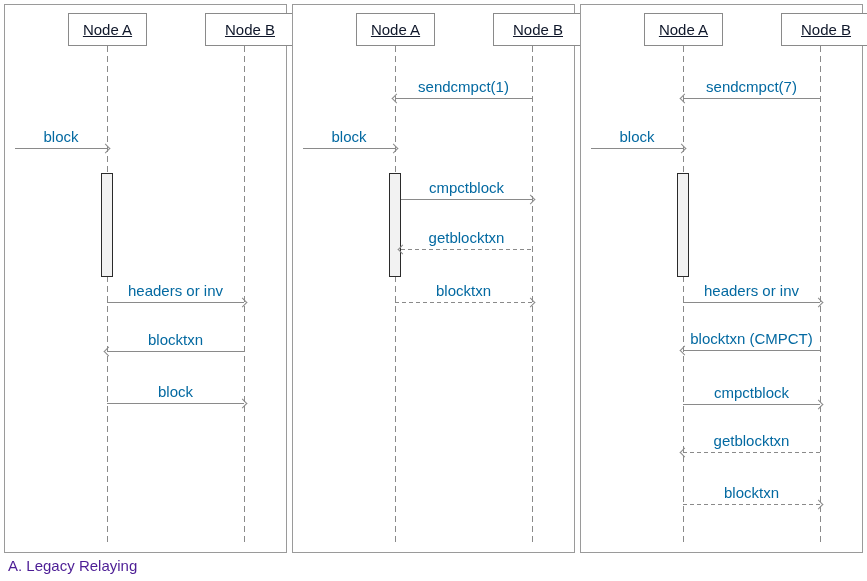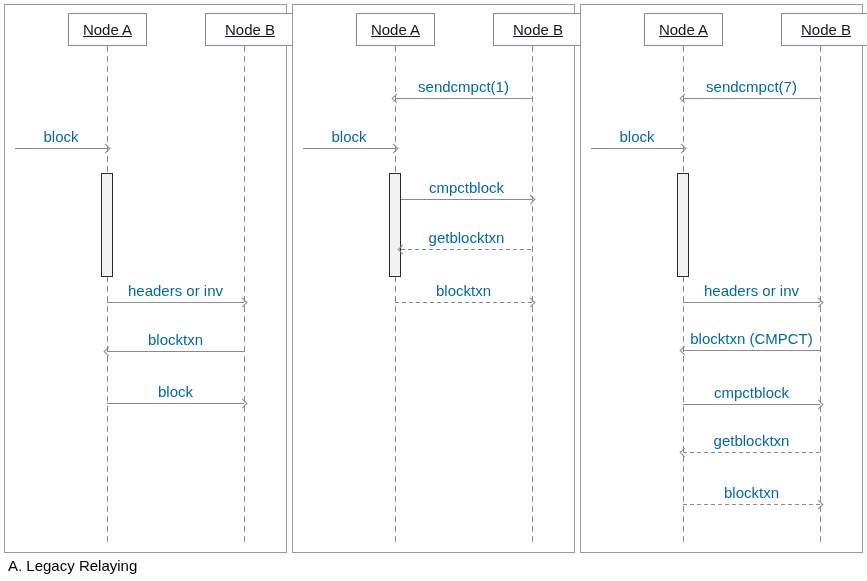--- a/index.html
+++ b/index.html
@@ -40,21 +40,21 @@
     background:repeating-linear-gradient(to right,#8a8a8a 0 4px,transparent 4px 7px);
   }
   .msg-label{
     position:absolute;bottom:3px;left:0;right:0;text-align:center;
     font-size:15px;color:#0369a1;white-space:nowrap;
   }
   .head{position:absolute;width:7px;height:7px;top:-3px;box-sizing:border-box;}
   .head.hr{right:-2px;border-top:1px solid #8a8a8a;border-right:1px solid #8a8a8a;transform:rotate(45deg);}
   .head.hl{left:-2px;border-left:1px solid #8a8a8a;border-bottom:1px solid #8a8a8a;transform:rotate(45deg);}
   .caption{
-    position:absolute;top:557px;font-size:15px;color:#000000;white-space:nowrap;
+    position:absolute;top:557px;font-size:15px;color:#4c1d95;white-space:nowrap;
   }
 </style>
 </head>
 <body>
 
 <div id="stage">
 
   <div class="panel" style="left:4px">
     <div class="lifeline lla"></div>
     <div class="lifeline llb"></div>

